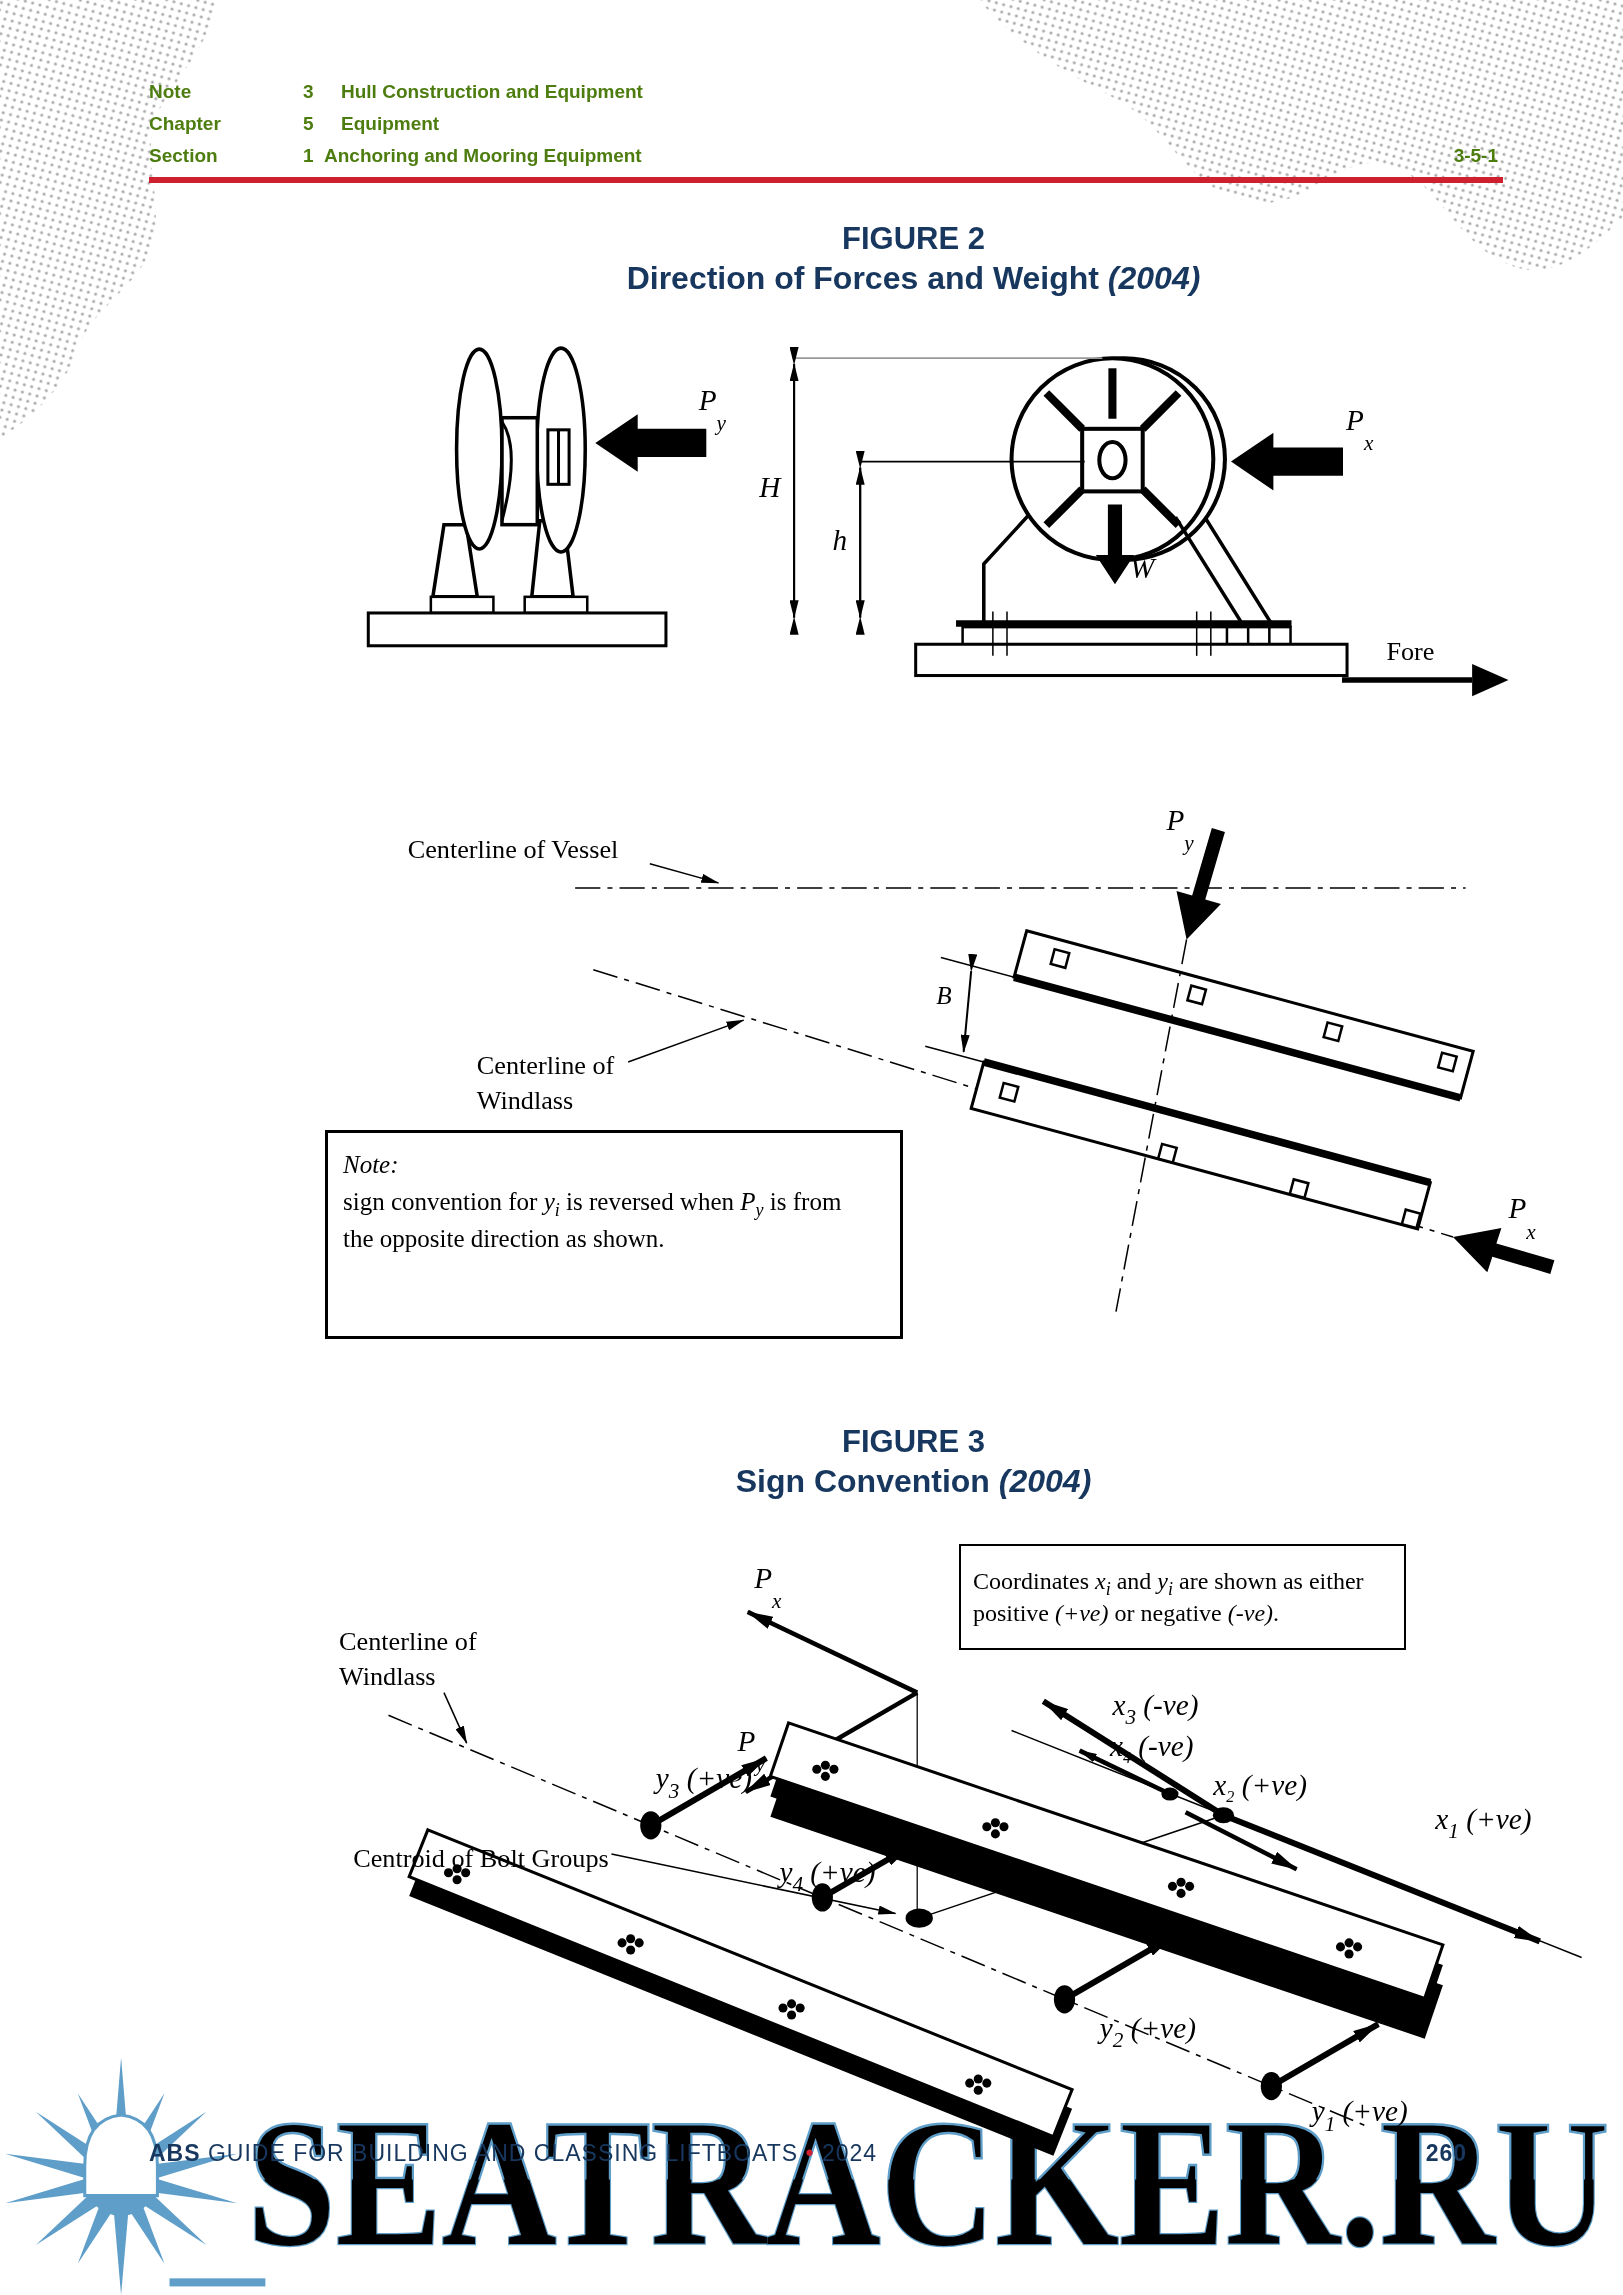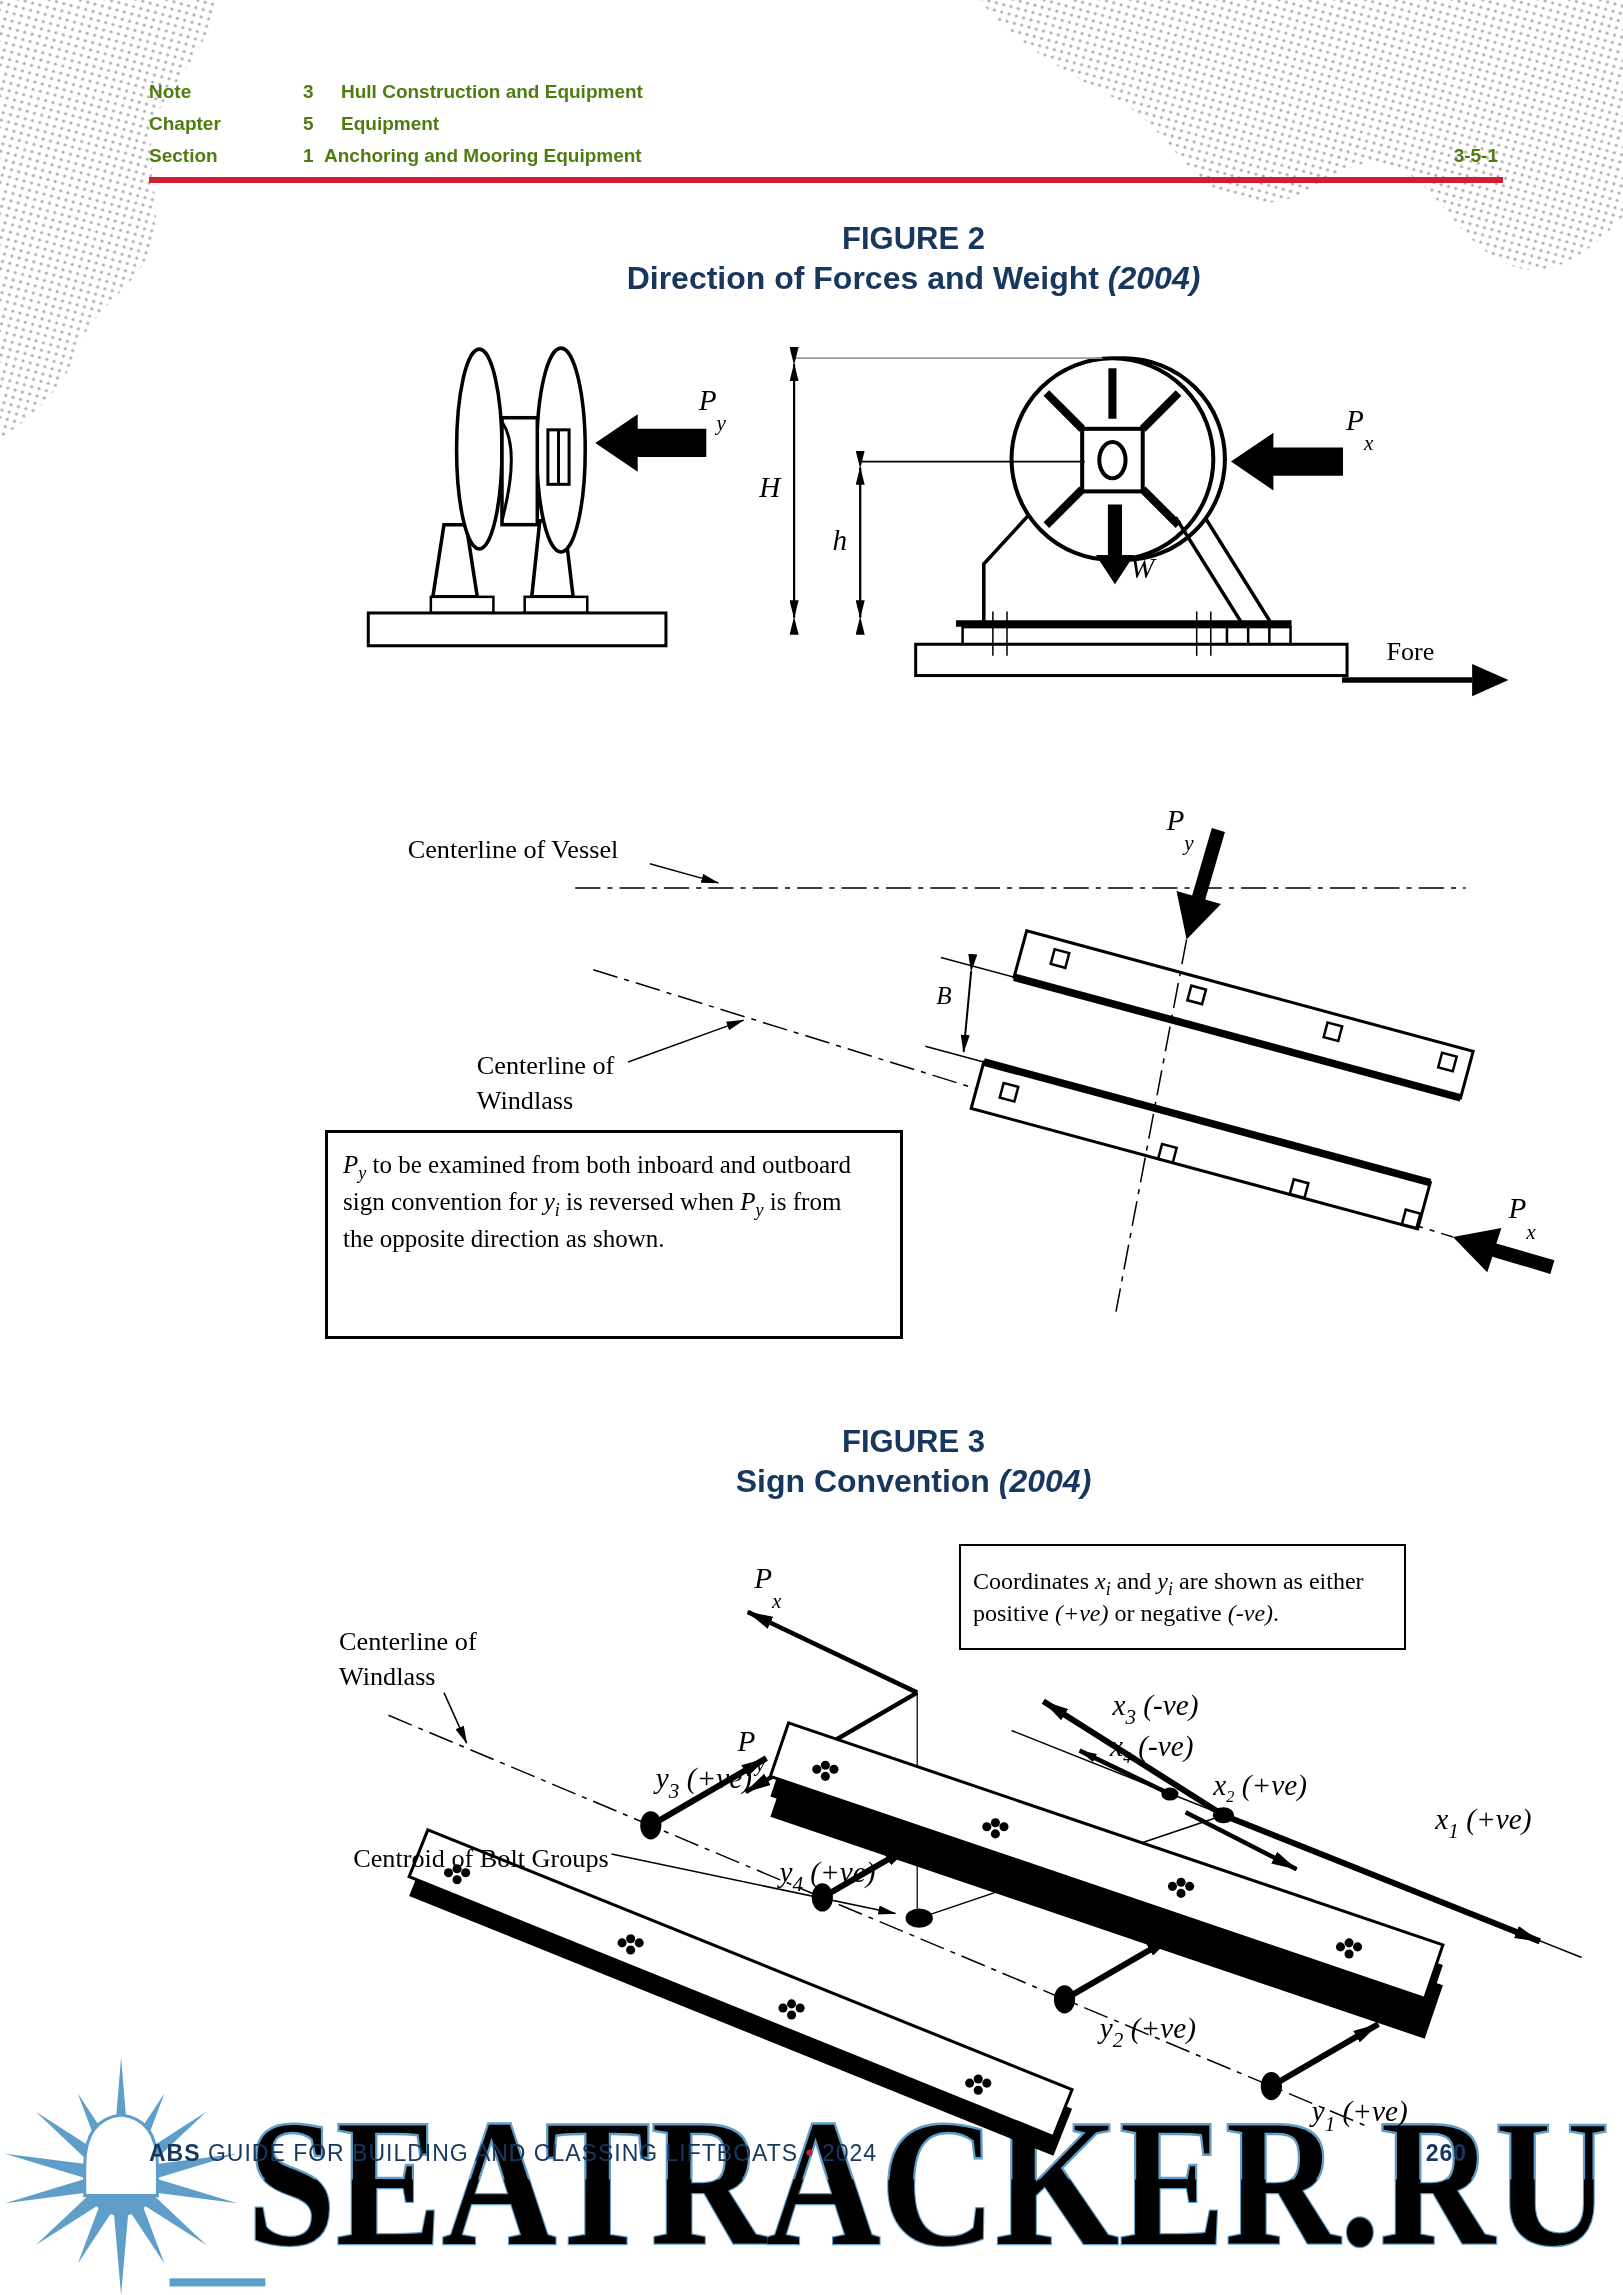--- a/index.html
+++ b/index.html
@@ -303,21 +303,21 @@
   <div class="abs" style="left:149px;top:177px;width:1354px;height:6px;background:#cf2030"></div>
 </div>
 
 <div class="abs figtitle" style="left:409px;top:221px;width:1009px;font-size:31px">FIGURE 2</div>
 <div class="abs figtitle" style="left:409px;top:260px;width:1009px;font-size:32px"><span>Direction of Forces and Weight </span><i>(2004)</i></div>
 
 <div class="abs figtitle" style="left:409px;top:1424px;width:1009px;font-size:31px">FIGURE 3</div>
 <div class="abs figtitle" style="left:409px;top:1463px;width:1009px;font-size:32px"><span>Sign Convention </span><i>(2004)</i></div>
 
 <div class="abs notebox" style="left:325px;top:1130px;width:542px;height:177px">
-  <div><i class="v">P</i><sub class="s"><i class="v">y</i></sub><span> to be examined from both inboard and outboard</span></div>
+  <div><i class="v">Note:</i></div>
   <div><span>sign convention for </span><i class="v">y</i><sub class="s"><i class="v">i</i></sub><span> is reversed when </span><i class="v">P</i><sub class="s"><i class="v">y</i></sub><span> is from</span></div>
   <div><span>the opposite direction as shown.</span></div>
 </div>
 
 <div class="abs coordbox" style="left:959px;top:1544px;width:419px">
   <div><span>Coordinates </span><i class="v">x</i><sub class="s"><i class="v">i</i></sub><span> and </span><i class="v">y</i><sub class="s"><i class="v">i</i></sub><span> are shown as either</span></div>
   <div><span>positive </span><i class="v">(+ve)</i><span> or negative </span><i class="v">(-ve)</i><span>.</span></div>
 </div>
 
 <div class="abs ftr" style="left:149px;top:2140px">

